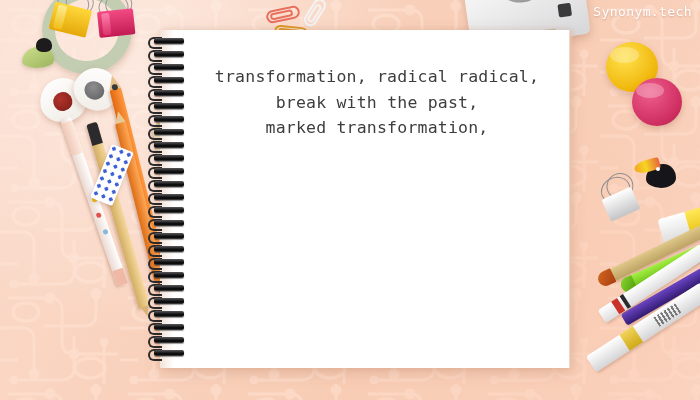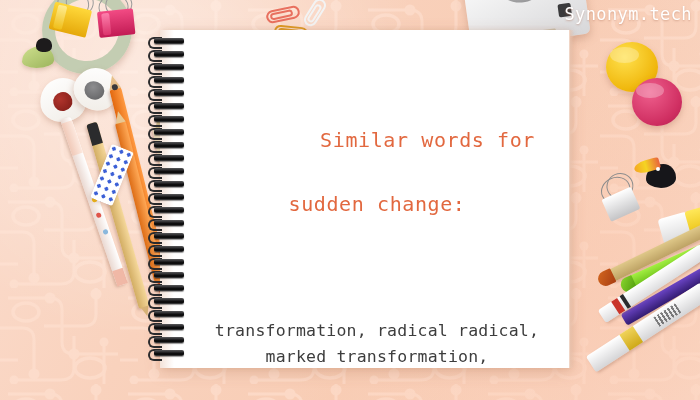--- a/index.html
+++ b/index.html
@@ -137,21 +137,21 @@
   .synonyms div {
     white-space: pre;
   }
 
   
   .watermark {
     position: absolute;
     right: 8px;
     top: 4px;
     color: #ffffff;
-    font-size: 17px;
+    font-size: 13px;
     letter-spacing: .4px;
     text-shadow: 0 1px 2px rgba(180,120,95,.5);
     z-index: 9;
   }
 
   
   .prop { position: absolute; }
 
   
   .clip-body {
@@ -418,27 +418,24 @@
 
   <div class="prop" style="left:100px; top:146px; width:24px; height:58px; transform:rotate(22deg);
        background:#ffffff; border-radius:3px; box-shadow:0 2px 4px rgba(160,110,85,.3);
        background-image:radial-gradient(#3b5fd6 1.6px, transparent 1.7px);
        background-size:8px 8px;"></div>
 
   <div class="notebook">
     <div class="page-edge-left"></div>
 
     <div class="content">
-      <div class="headline">
-        <span>Similar words for</span>
-        <span class="term">sudden change:</span>
-      </div>
 
       <div class="synonyms">
         <div>transformation, radical radical,</div>
+        <div>break with the past,</div>
         <div>marked transformation,</div>
 
       </div>
     </div>
   </div>
 
   <div class="spiral">
     <div class="ring" style="top:0px;">
         <div class="hook"></div>
         <div class="wire"></div>

